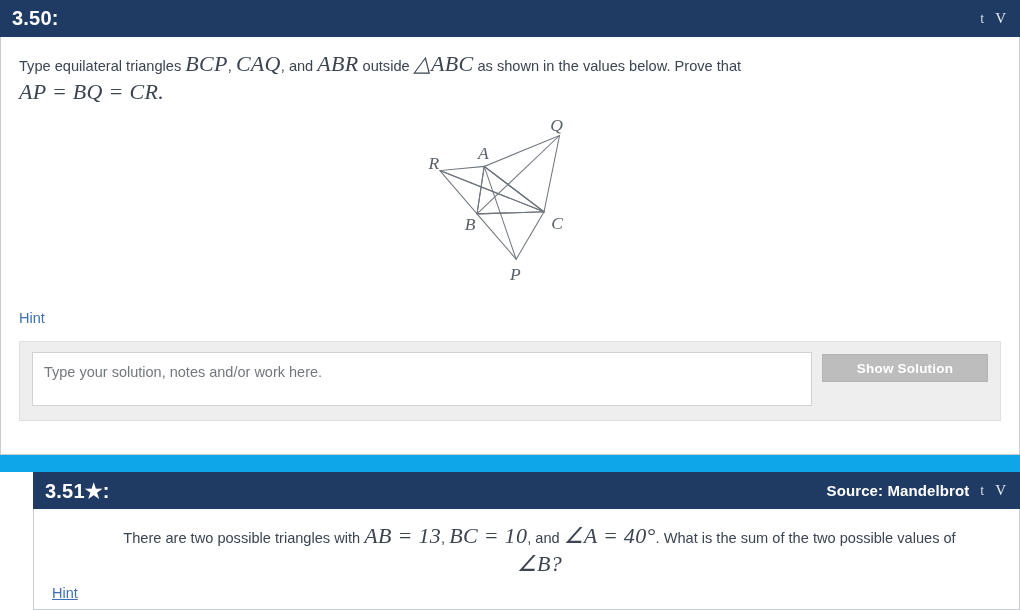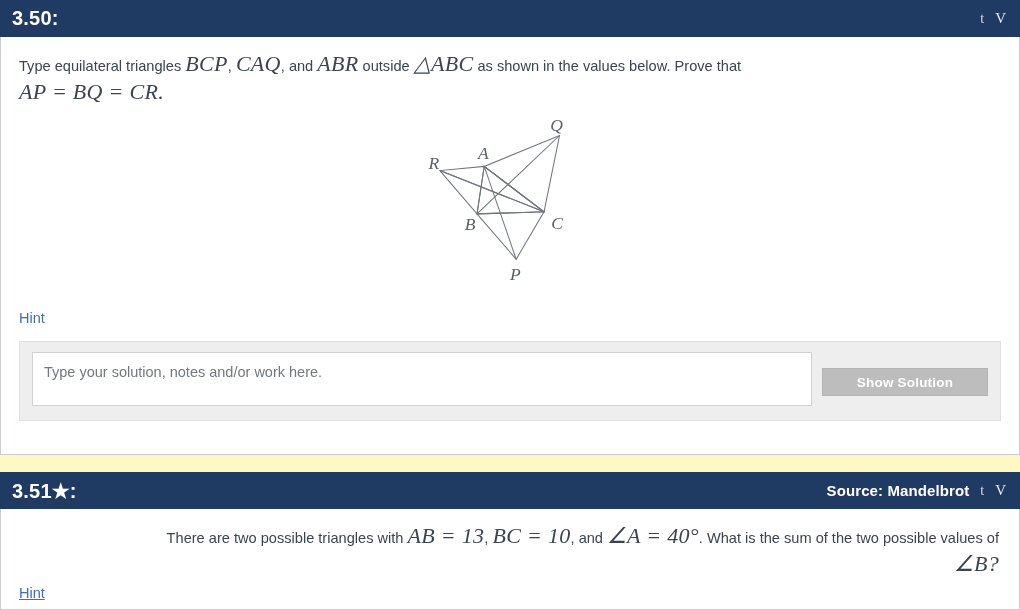--- a/index.html
+++ b/index.html
@@ -9,34 +9,34 @@
     width: 1020px;
     height: 610px;
     overflow: hidden;
     font-family: "Liberation Sans", sans-serif;
   }
 
   .page {
     width: 1020px;
     height: 610px;
     position: relative;
-    background: #fef9c3;
+    background: #0ea5e9;
   }
 
   
   .problem-card {
     position: absolute;
     left: 0;
     width: 1020px;
     background: #ffffff;
     box-sizing: border-box;
   }
 
   .card-1 { top: 0; height: 455px; }
-  .card-2 { top: 472px; height: 138px; }
+  .card-2 { top: 472px; height: 138px; padding-left: 33px; }
 
   .problem-header {
     background: #1f3a63;
     height: 37px;
     display: flex;
     align-items: center;
     justify-content: space-between;
     padding: 0 14px 0 12px;
     box-sizing: border-box;
     position: relative;
@@ -91,21 +91,21 @@
 
   .prob-text {
     font-size: 14.6px;
     color: #3b4450;
     line-height: 25px;
     text-align: justify;
     margin: 0;
     padding-right: 2px;
   }
 
-  .prob-text.no-justify { text-align: right; margin-left: 28px; }
+  .prob-text.no-justify { text-align: center; margin-left: 28px; }
 
   .mth {
     font-family: "Liberation Serif", serif;
     font-style: italic;
     font-size: 22px;
     color: #3b4450;
     letter-spacing: 0.3px;
   }
 
   
@@ -176,21 +176,21 @@
     flex: 0 0 auto;
     width: 166px;
     height: 28px;
     background: #bdbdbd;
     border: 1px solid #b4b4b4;
     color: #ffffff;
     font-family: "Liberation Sans", sans-serif;
     font-size: 13.5px;
     font-weight: bold;
     cursor: pointer;
-    margin-top: 16px;
+    margin-top: 2px;
     letter-spacing: 0.2px;
   }
 
   
   .partial-hint {
     color: #3f6fb5;
     font-size: 14.5px;
     margin-top: 6px;
     display: inline-block;
   }

